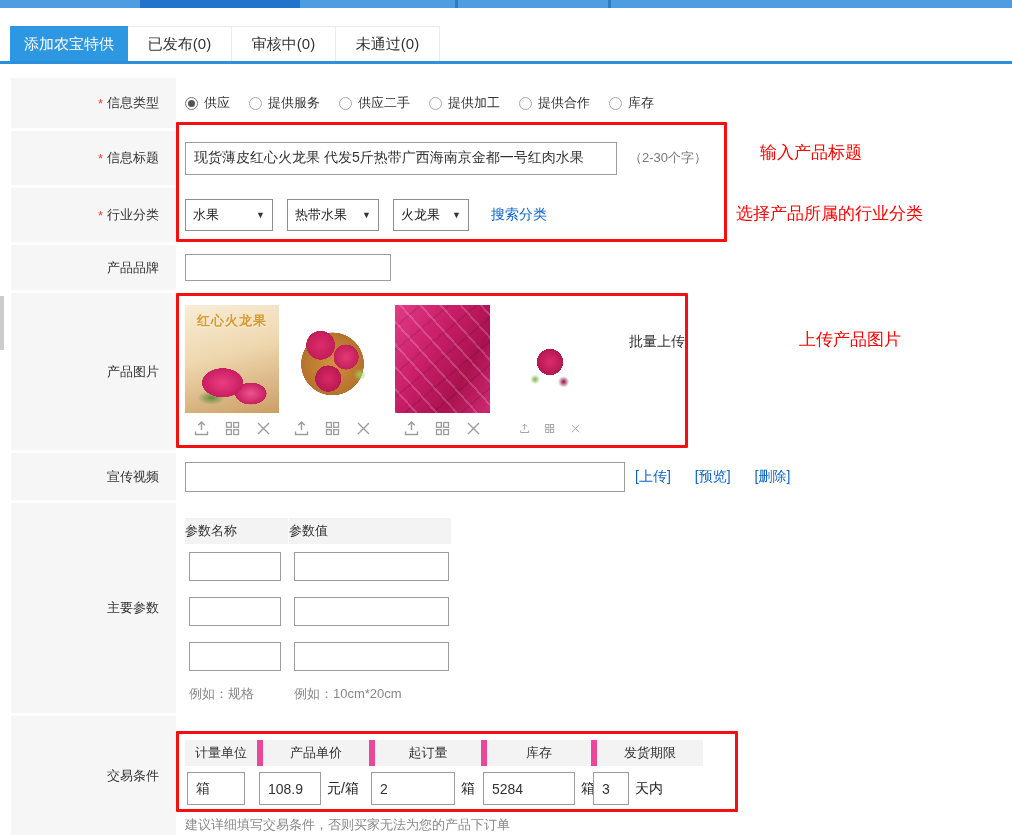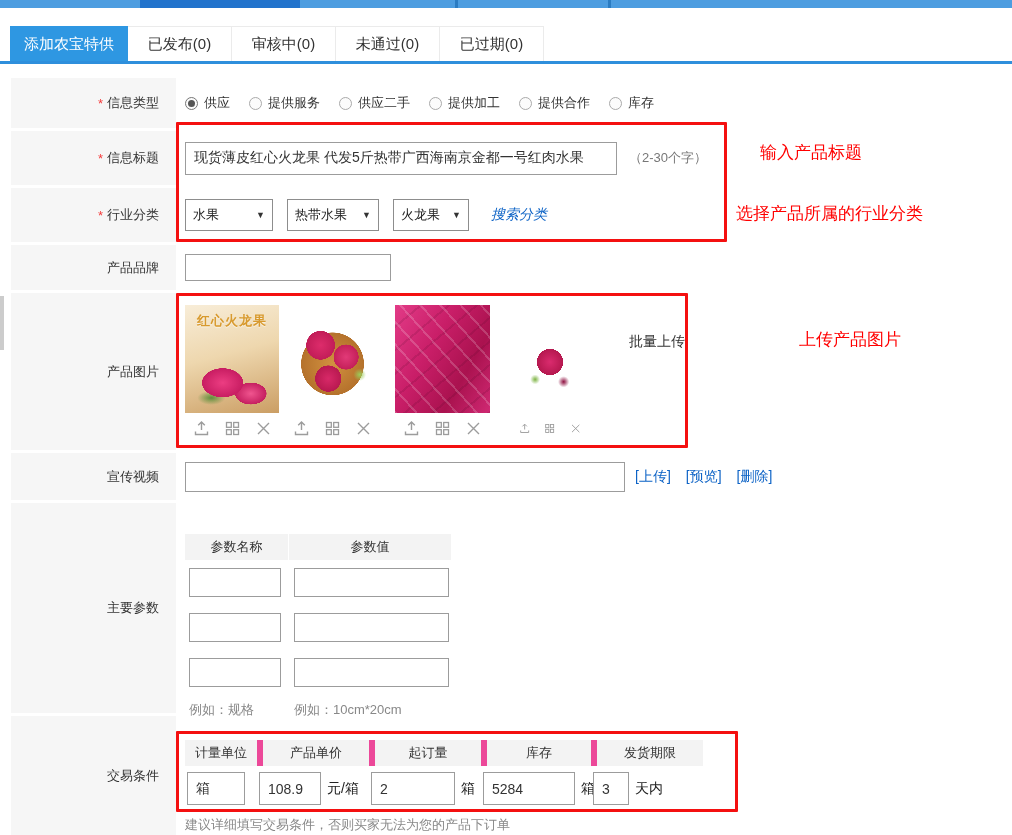--- a/index.html
+++ b/index.html
@@ -44,21 +44,21 @@
                      padding:0 8px; font-family:inherit; background:#fff; }
   .title-input { width:432px; height:33px; }
   .hint { font-size:13px; color:#777; margin-left:12px; }
 
   .select { height:32px; border:1px solid #8d8d8d; background:#fff; display:flex; align-items:center;
             justify-content:space-between; padding:0 7px; font-size:13px; color:#222;
             margin-right:14px; box-sizing:border-box; cursor:pointer; }
   .sel1 { width:88px; } .sel2 { width:92px; } .sel3 { width:76px; }
   .caret { font-size:9px; color:#333; margin-left:6px; }
   .link { color:#0d63c6; font-size:14px; cursor:pointer; }
-  .search-link { margin-left:8px;font-style:italic; }
+  .search-link { margin-left:8px; }
 
   .brand-input { width:206px; height:27px; }
 
   
   .r5 .content { align-items:flex-start; padding-top:12px; }
   .img-card { position:relative; height:132px; flex-shrink:0; }
   .c1 { width:94px; margin-right:11px; }
   .c2 { width:85px; margin-right:20px; }
   .c3 { width:95px; margin-right:29px; }
   .c4 { width:62px; }
@@ -90,26 +90,26 @@
           radial-gradient(circle 21px at 50% 45%, #da2b6e 0%, #b5184f 62%, rgba(0,0,0,0) 63%),
           radial-gradient(circle 7px at 26% 74%, #7cb342 0%, rgba(0,0,0,0) 70%),
           radial-gradient(circle 8px at 72% 78%, #8e1040 0%, rgba(0,0,0,0) 70%),
           #fff; }
   .icon-row { position:absolute; bottom:0; left:0; width:100%; display:flex; justify-content:center; gap:14px; }
   .icon-row svg { cursor:pointer; }
   .batch-upload { margin-left:48px; margin-top:28px; font-size:14px; color:#333; cursor:pointer; }
 
   
   .video-input { width:440px; height:30px; }
-  .video-links { margin-left:10px; display:flex; gap:15px; }
+  .video-links { margin-left:10px; display:flex; gap:24px; }
 
   
   .r7 .content { flex-direction:column; align-items:flex-start; padding-top:15px; }
   .param-head { display:flex; }
-  .ph { height:26px; background:#f3f3f3; text-align:center; line-height:26px; font-size:13px; color:#333;margin-top:16px; }
+  .ph { height:26px; background:#f3f3f3; text-align:left; line-height:26px; font-size:13px; color:#333; }
   .ph1 { width:103px; } .ph2 { width:162px; margin-left:1px; }
   .param-row { display:flex; margin-top:16px; }
   .param-row.first { margin-top:8px; }
   .p-name { width:92px; height:29px; margin-left:4px; }
   .p-val  { width:155px; height:29px; margin-left:13px; }
   .param-hints { display:flex; margin-top:14px; font-size:13px; color:#888; }
   .param-hints .h1 { width:105px; margin-left:4px; } 
 
   
   .r8 .content { flex-direction:column; align-items:flex-start; padding-top:24px; }
@@ -147,21 +147,20 @@
     <div class="seg-dark"></div>
     <div class="seg-div d1"></div>
     <div class="seg-div d2"></div>
   </div>
 
   <div class="tabs">
     <div class="tab tab-active">添加农宝特供</div>
     <div class="tab tab-plain">已发布(0)</div>
     <div class="tab tab-plain">审核中(0)</div>
     <div class="tab tab-plain">未通过(0)</div>
-    <div class="tab tab-plain">已过期(0)</div>
   </div>
   <div class="tabs-underline"></div>
 
   <div class="form">
 
     <div class="row r1">
       <div class="label">
         <span class="star">*</span>
         <span>信息类型</span>
       </div>

